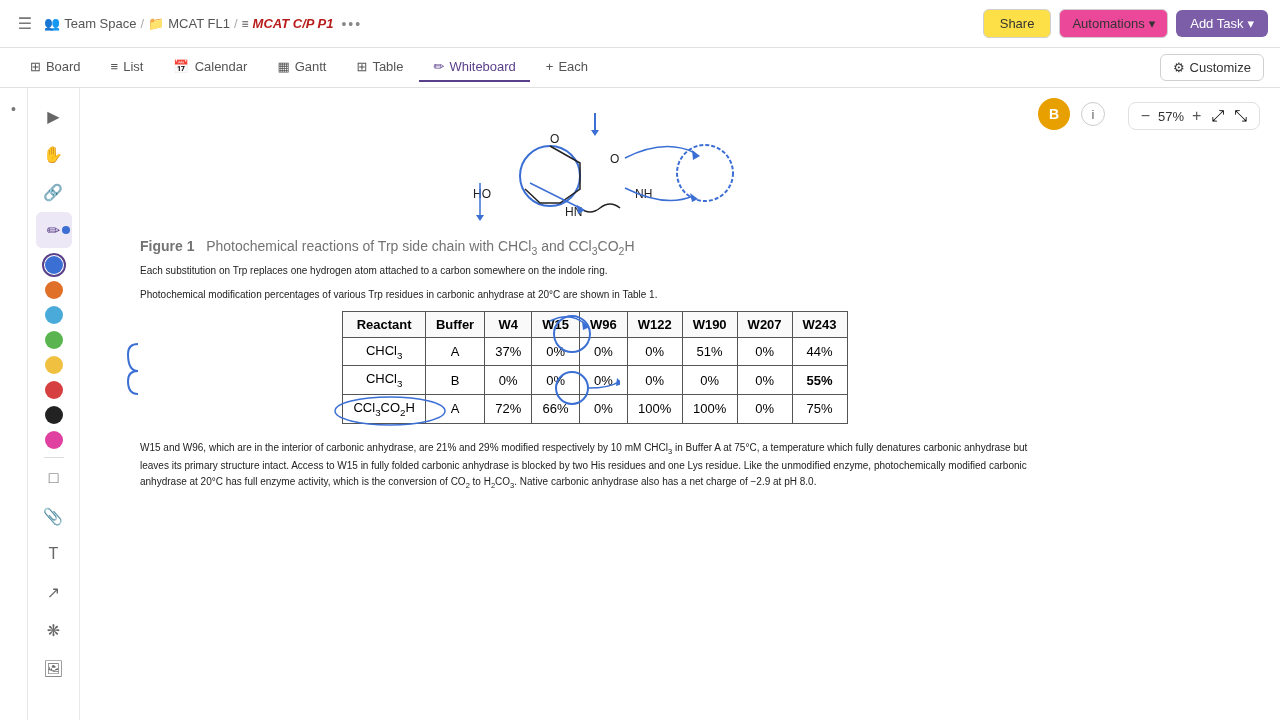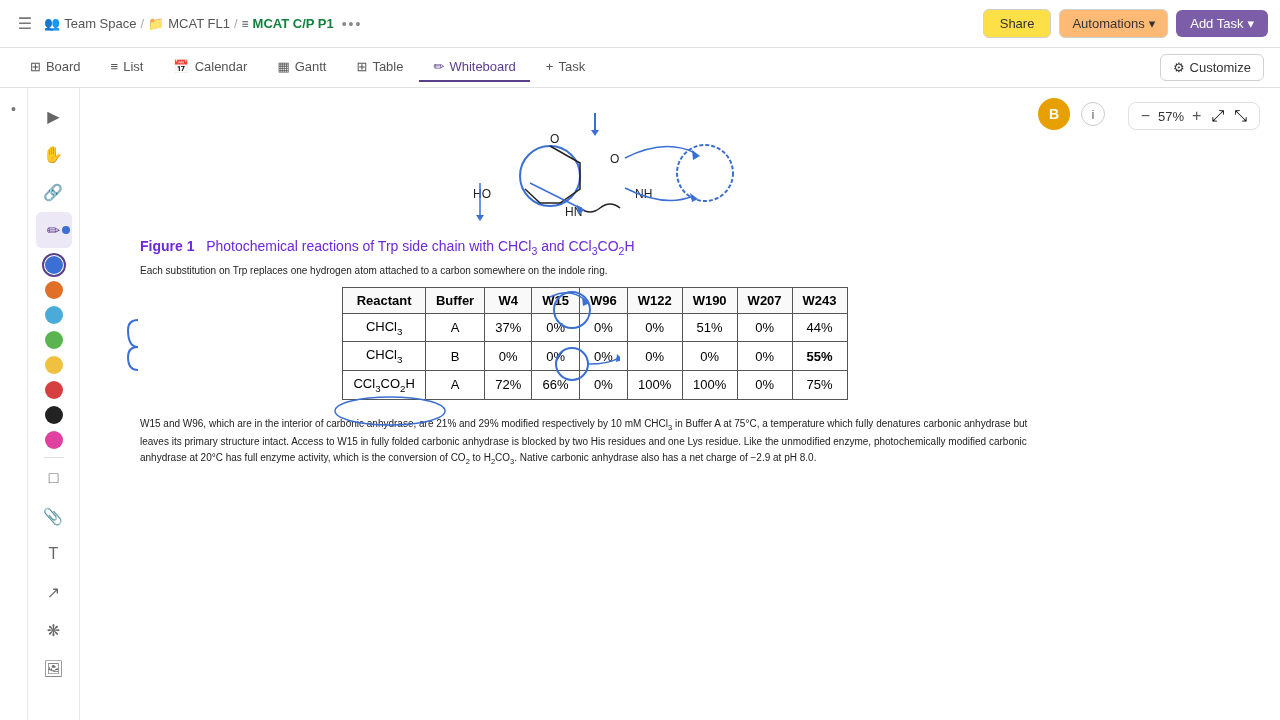--- a/index.html
+++ b/index.html
@@ -24,40 +24,40 @@
       flex: 1;
     }
     .topbar-breadcrumb {
       display: flex;
       align-items: center;
       gap: 4px;
       font-size: 13px;
       color: #555;
     }
     .topbar-breadcrumb .sep { color: #aaa; }
-    .topbar-breadcrumb .bold { font-weight: 600; color: #15803d; }
+    .topbar-breadcrumb .bold { font-weight: 600; color: #b91c1c; font-style: italic; }
     .topbar-right {
       display: flex;
       align-items: center;
       gap: 8px;
     }
     .btn-share {
       padding: 6px 16px;
       border: 1px solid #d0d0d0;
       border-radius: 6px;
       background: #fde047;
       font-size: 13px;
       cursor: pointer;
       color: #333;
     }
     .btn-automations {
       padding: 6px 12px;
       border: 1px solid #d0d0d0;
       border-radius: 6px;
-      background: #fdba74;
+      background: #ec4899;
       font-size: 13px;
       cursor: pointer;
       color: #333;
       display: flex;
       align-items: center;
       gap: 4px;
     }
     .btn-add-task {
       padding: 6px 14px;
       border: none;
@@ -266,21 +266,21 @@
     
     .content-text {
       font-size: 10px;
       line-height: 1.6;
       color: #222;
     }
     .content-text p { margin-bottom: 8px; }
     .figure-title {
       font-size: 14px;
       margin-bottom: 6px;
-      color: #6d28d9;
+      color: #737373;
     }
     .figure-title strong { font-weight: 700; }
     .table-title {
       font-size: 14px;
       margin-bottom: 8px;
       color: #222;
     }
     .table-title strong { font-weight: 700; }
 
     
@@ -361,21 +361,21 @@
   <div class="navtab">
     <span>⊞</span>
     <span>Table</span>
   </div>
   <div class="navtab active">
     <span>✏</span>
     <span>Whiteboard</span>
   </div>
   <div class="navtab">
     <span>+</span>
-    <span>Task</span>
+    <span>Each</span>
   </div>
   <div class="navtabs-right">
     <button class="btn-customize">
       <span>⚙</span>
       <span>Customize</span>
     </button>
   </div>
 </div>
 
 <div class="main-layout">
@@ -480,20 +480,21 @@
         </svg>
       </div>
 
       <p class="figure-title">
         <strong>Figure 1</strong>&nbsp;&nbsp;
         <span>Photochemical reactions of Trp side chain with CHCl<sub>3</sub> and CCl<sub>3</sub>CO<sub>2</sub>H</span>
       </p>
 
       <div class="content-text">
         <p>Each substitution on Trp replaces one hydrogen atom attached to a carbon somewhere on the indole ring.</p>
+        <p>Photochemical modification percentages of various Trp residues in carbonic anhydrase at 20°C are shown in Table 1.</p>
       </div>
 
 
       <div style="position:relative; ">
 
         <svg width="500" height="130" style="position:absolute; left:-20px; top:-5px; pointer-events:none; z-index:2;">
 
           <path d="M18,38 Q8,38 8,48 Q8,65 18,65 Q8,65 8,75 Q8,88 18,88" fill="none" stroke="#3b6fd4" stroke-width="2"></path>
 
           <path d="M430,15 Q450,5 465,18" fill="none" stroke="#3b6fd4" stroke-width="1.5"></path>

